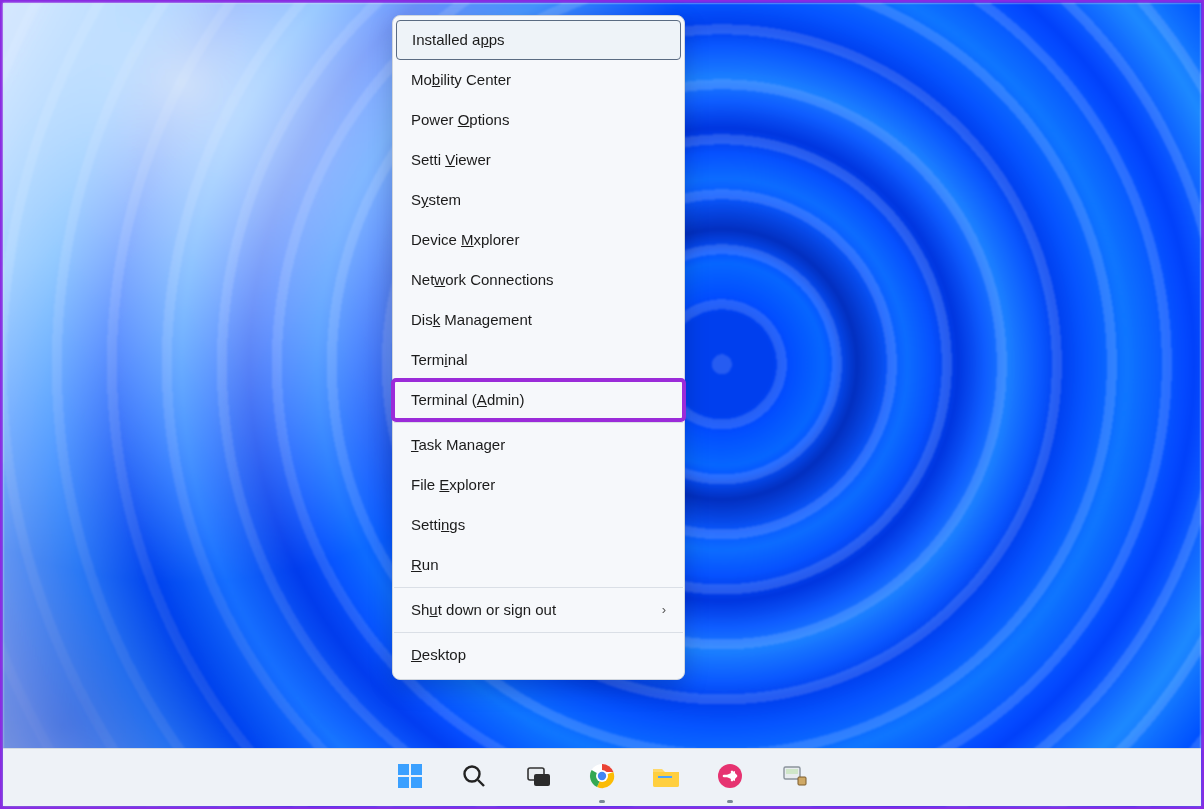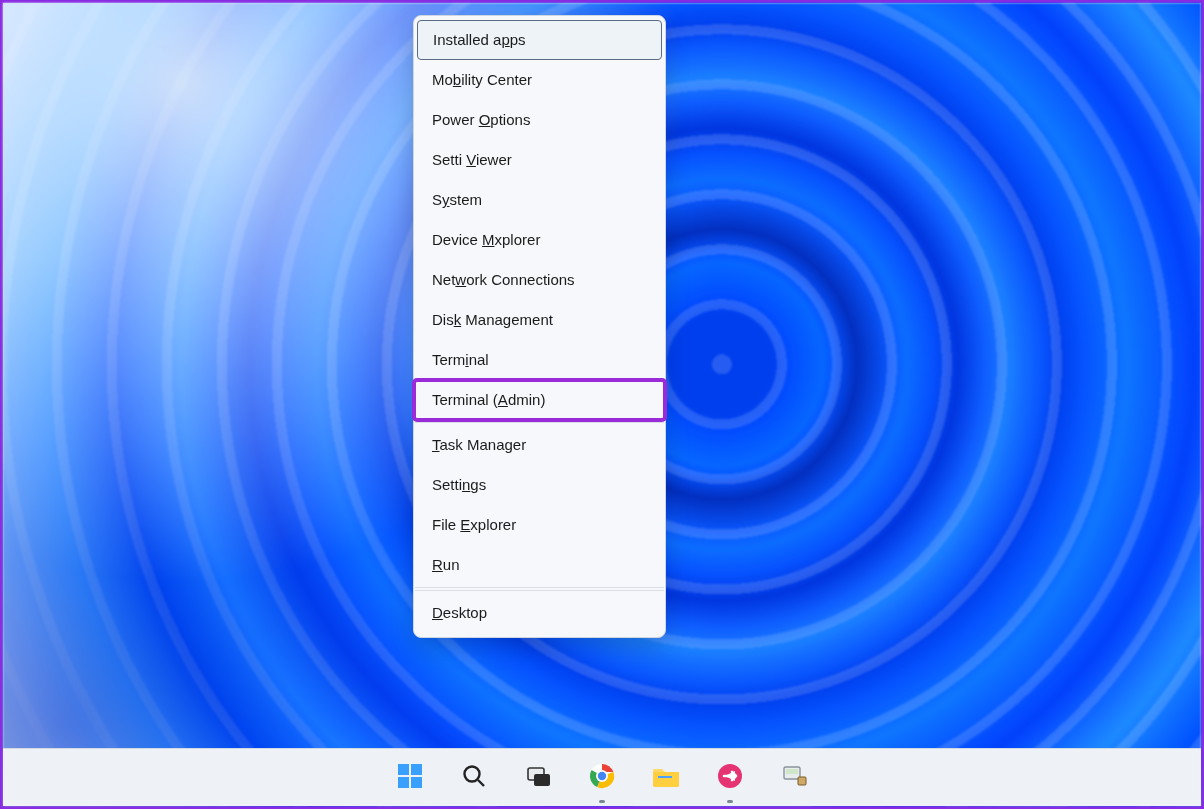--- a/index.html
+++ b/index.html
@@ -31,23 +31,23 @@
   .wallpaper::after{
     content:"";
     position:absolute; inset:0;
     background: radial-gradient(circle at 15% 10%, rgba(230,240,248,.9) 0%, rgba(230,240,248,0) 40%),
                 radial-gradient(circle at 5% 90%, rgba(8,40,160,.5) 0%, rgba(8,40,160,0) 35%);
   }
 
   
   .ctx-menu {
     position: absolute;
-    left: 410px;
+    left: 389px;
     top: 12px;
-    width: 253px;
+    width: 293px;
     background: #f6f8fb;
     border: 1px solid #d0d6de;
     border-radius: 8px;
     box-shadow: 0 8px 24px rgba(0,0,0,.18);
     padding: 4px 0;
     font-size: 15px;
     color: #1b1b1b;
   }
   .ctx-item {
     padding: 9px 18px 9px 18px;
@@ -149,29 +149,33 @@
         <span><span>Term</span><span class="ul">i</span><span>nal</span></span>
       </div>
       <div class="ctx-item highlighted">
         <span><span>Terminal (</span><span class="ul">A</span><span>dmin)</span></span>
       </div>
       <div class="ctx-sep"></div>
       <div class="ctx-item">
         <span><span></span><span class="ul">T</span><span>ask Manager</span></span>
       </div>
       <div class="ctx-item">
+        <span><span>File </span><span class="ul">E</span><span>xplorer</span></span>
+      </div>
+      <div class="ctx-item">
         <span><span>Setti</span><span class="ul">n</span><span>gs</span></span>
       </div>
       <div class="ctx-item">
-        <span><span>File </span><span class="ul">E</span><span>xplorer</span></span>
-      </div>
-      <div class="ctx-item">
         <span><span></span><span class="ul">R</span><span>un</span></span>
       </div>
       <div class="ctx-sep"></div>
+      <div class="ctx-item">
+        <span><span>Sh</span><span class="ul">u</span><span>t down or sign out</span></span>
+        <span class="submenu-arrow">›</span>
+      </div>
       <div class="ctx-sep"></div>
       <div class="ctx-item">
         <span><span></span><span class="ul">D</span><span>esktop</span></span>
       </div>
     </div>
 
   <svg class="arrow" viewBox="0 0 170 36">
     <defs>
       <marker id="ah" markerWidth="12" markerHeight="12" refX="10" refY="6" orient="auto">
         <path d="M0,0 L12,6 L0,12 Z" fill="#9b2bd9"></path>

